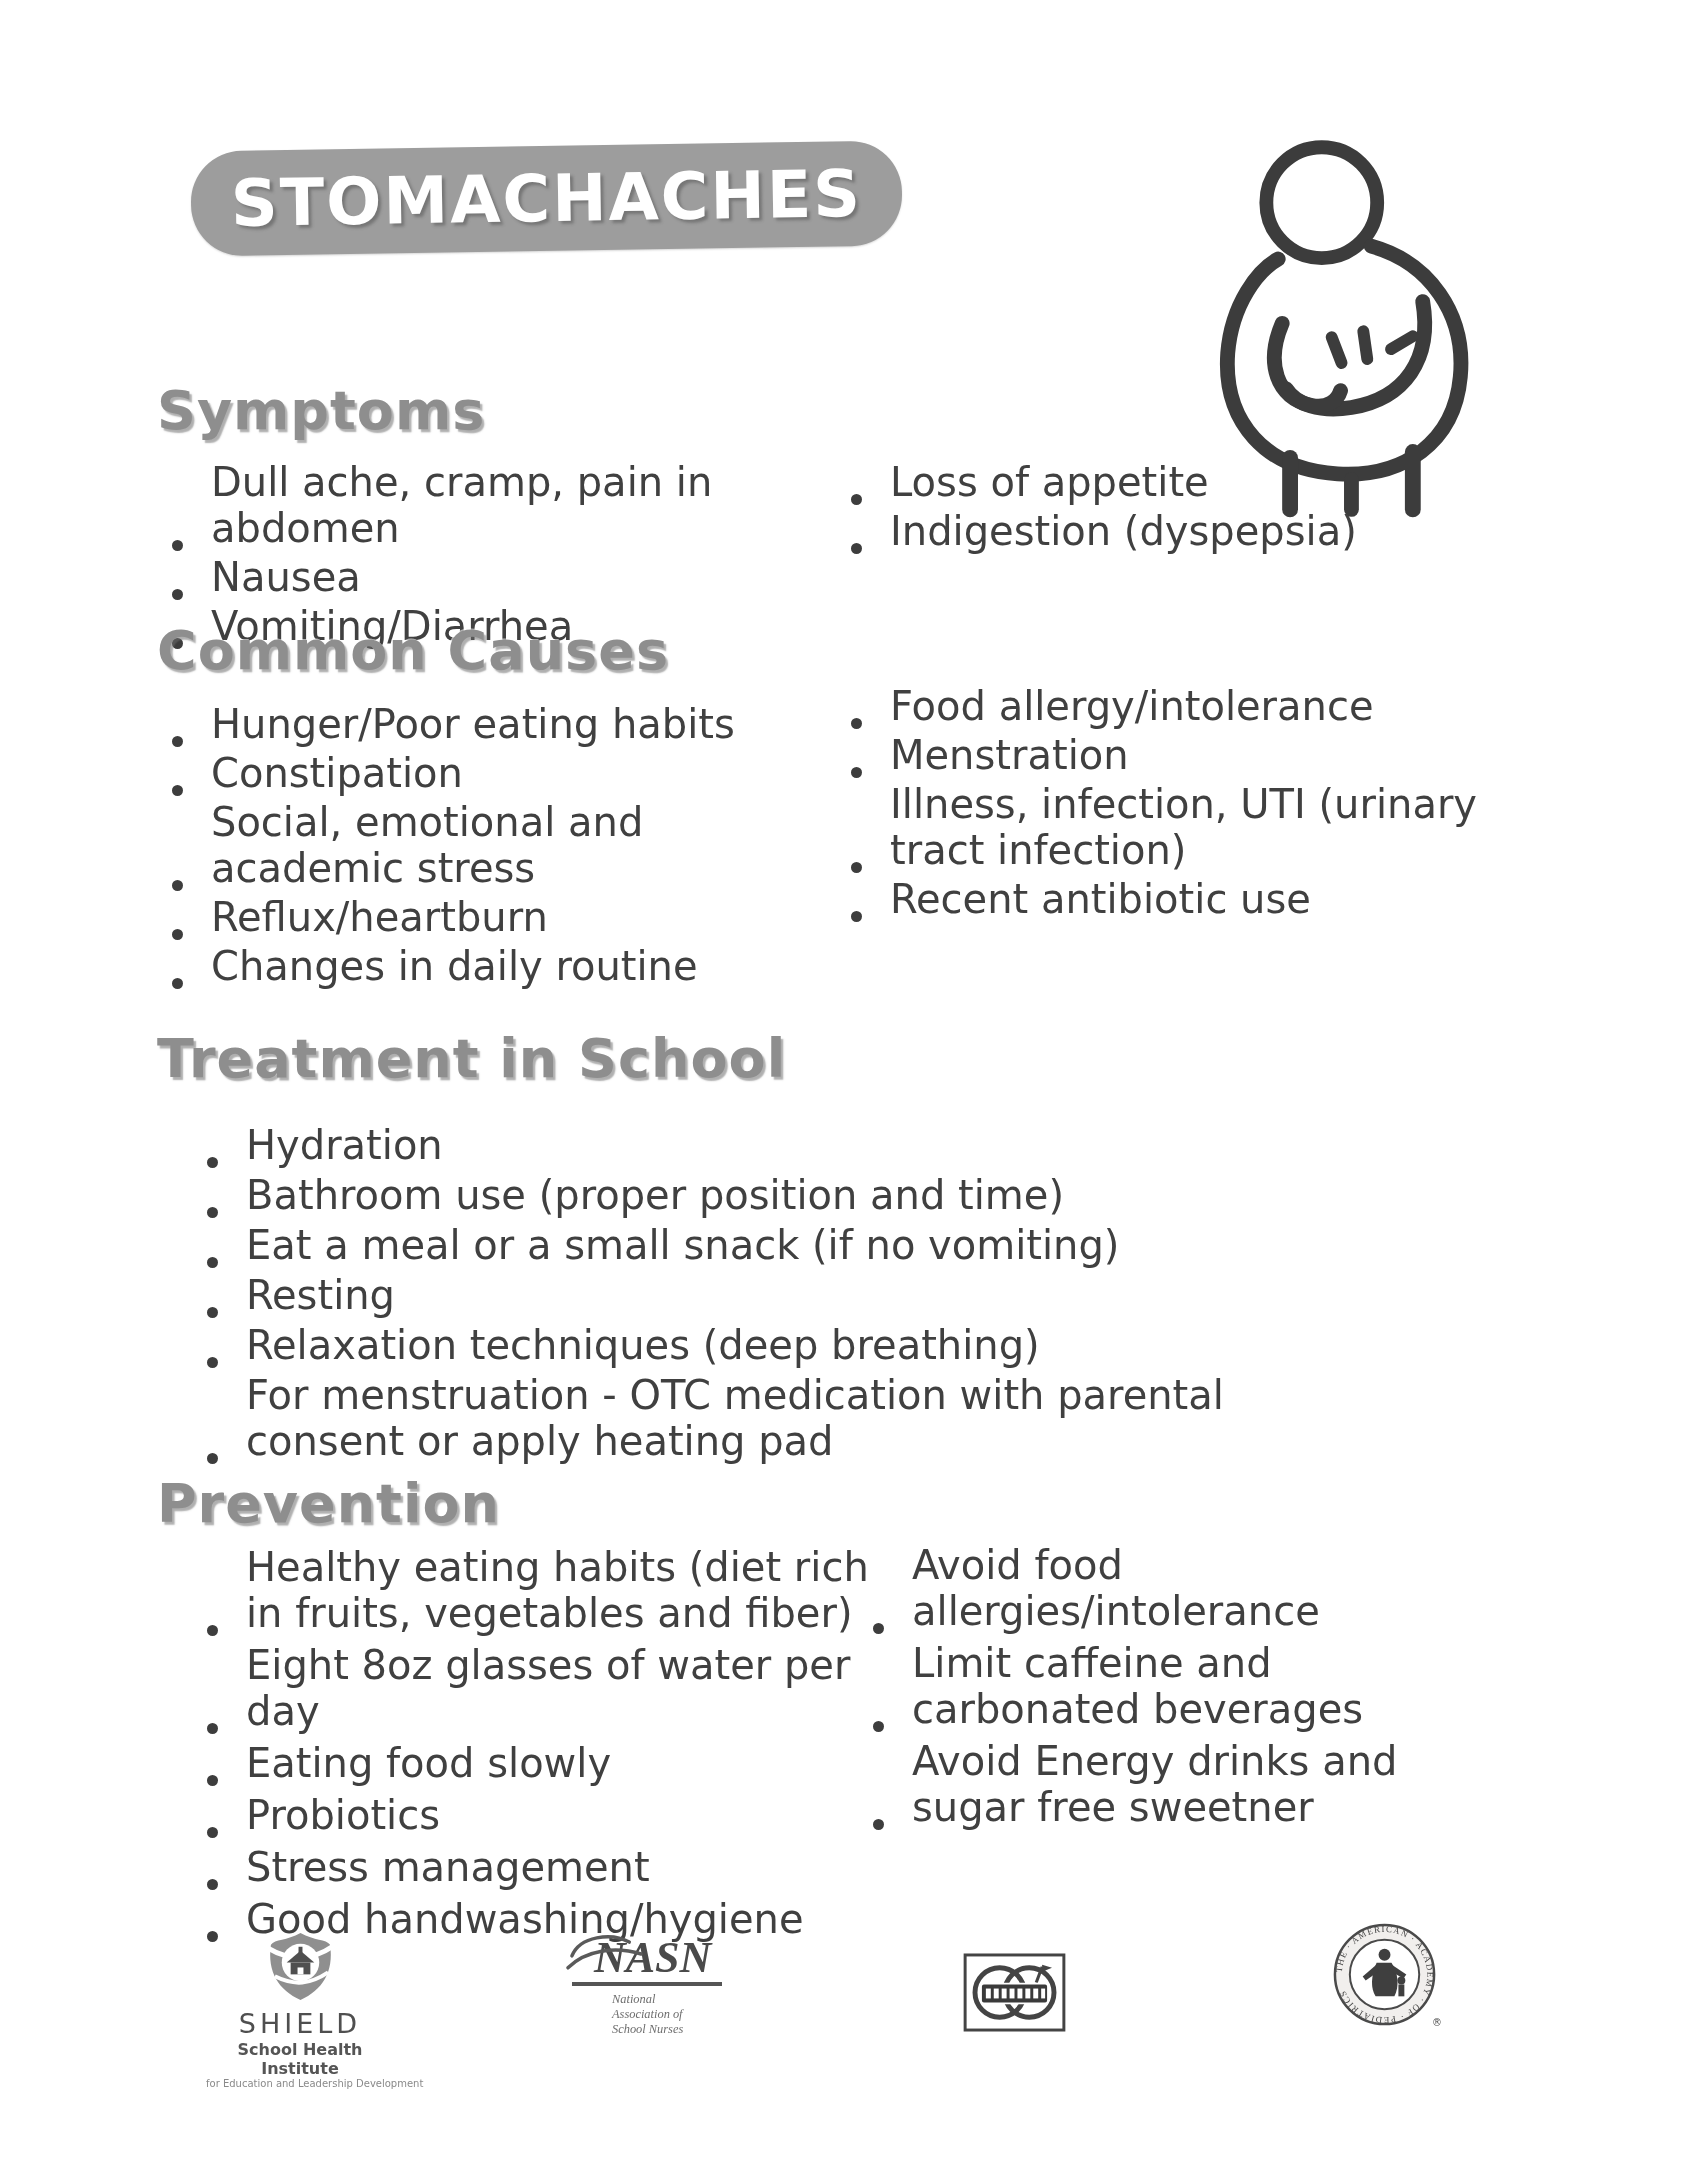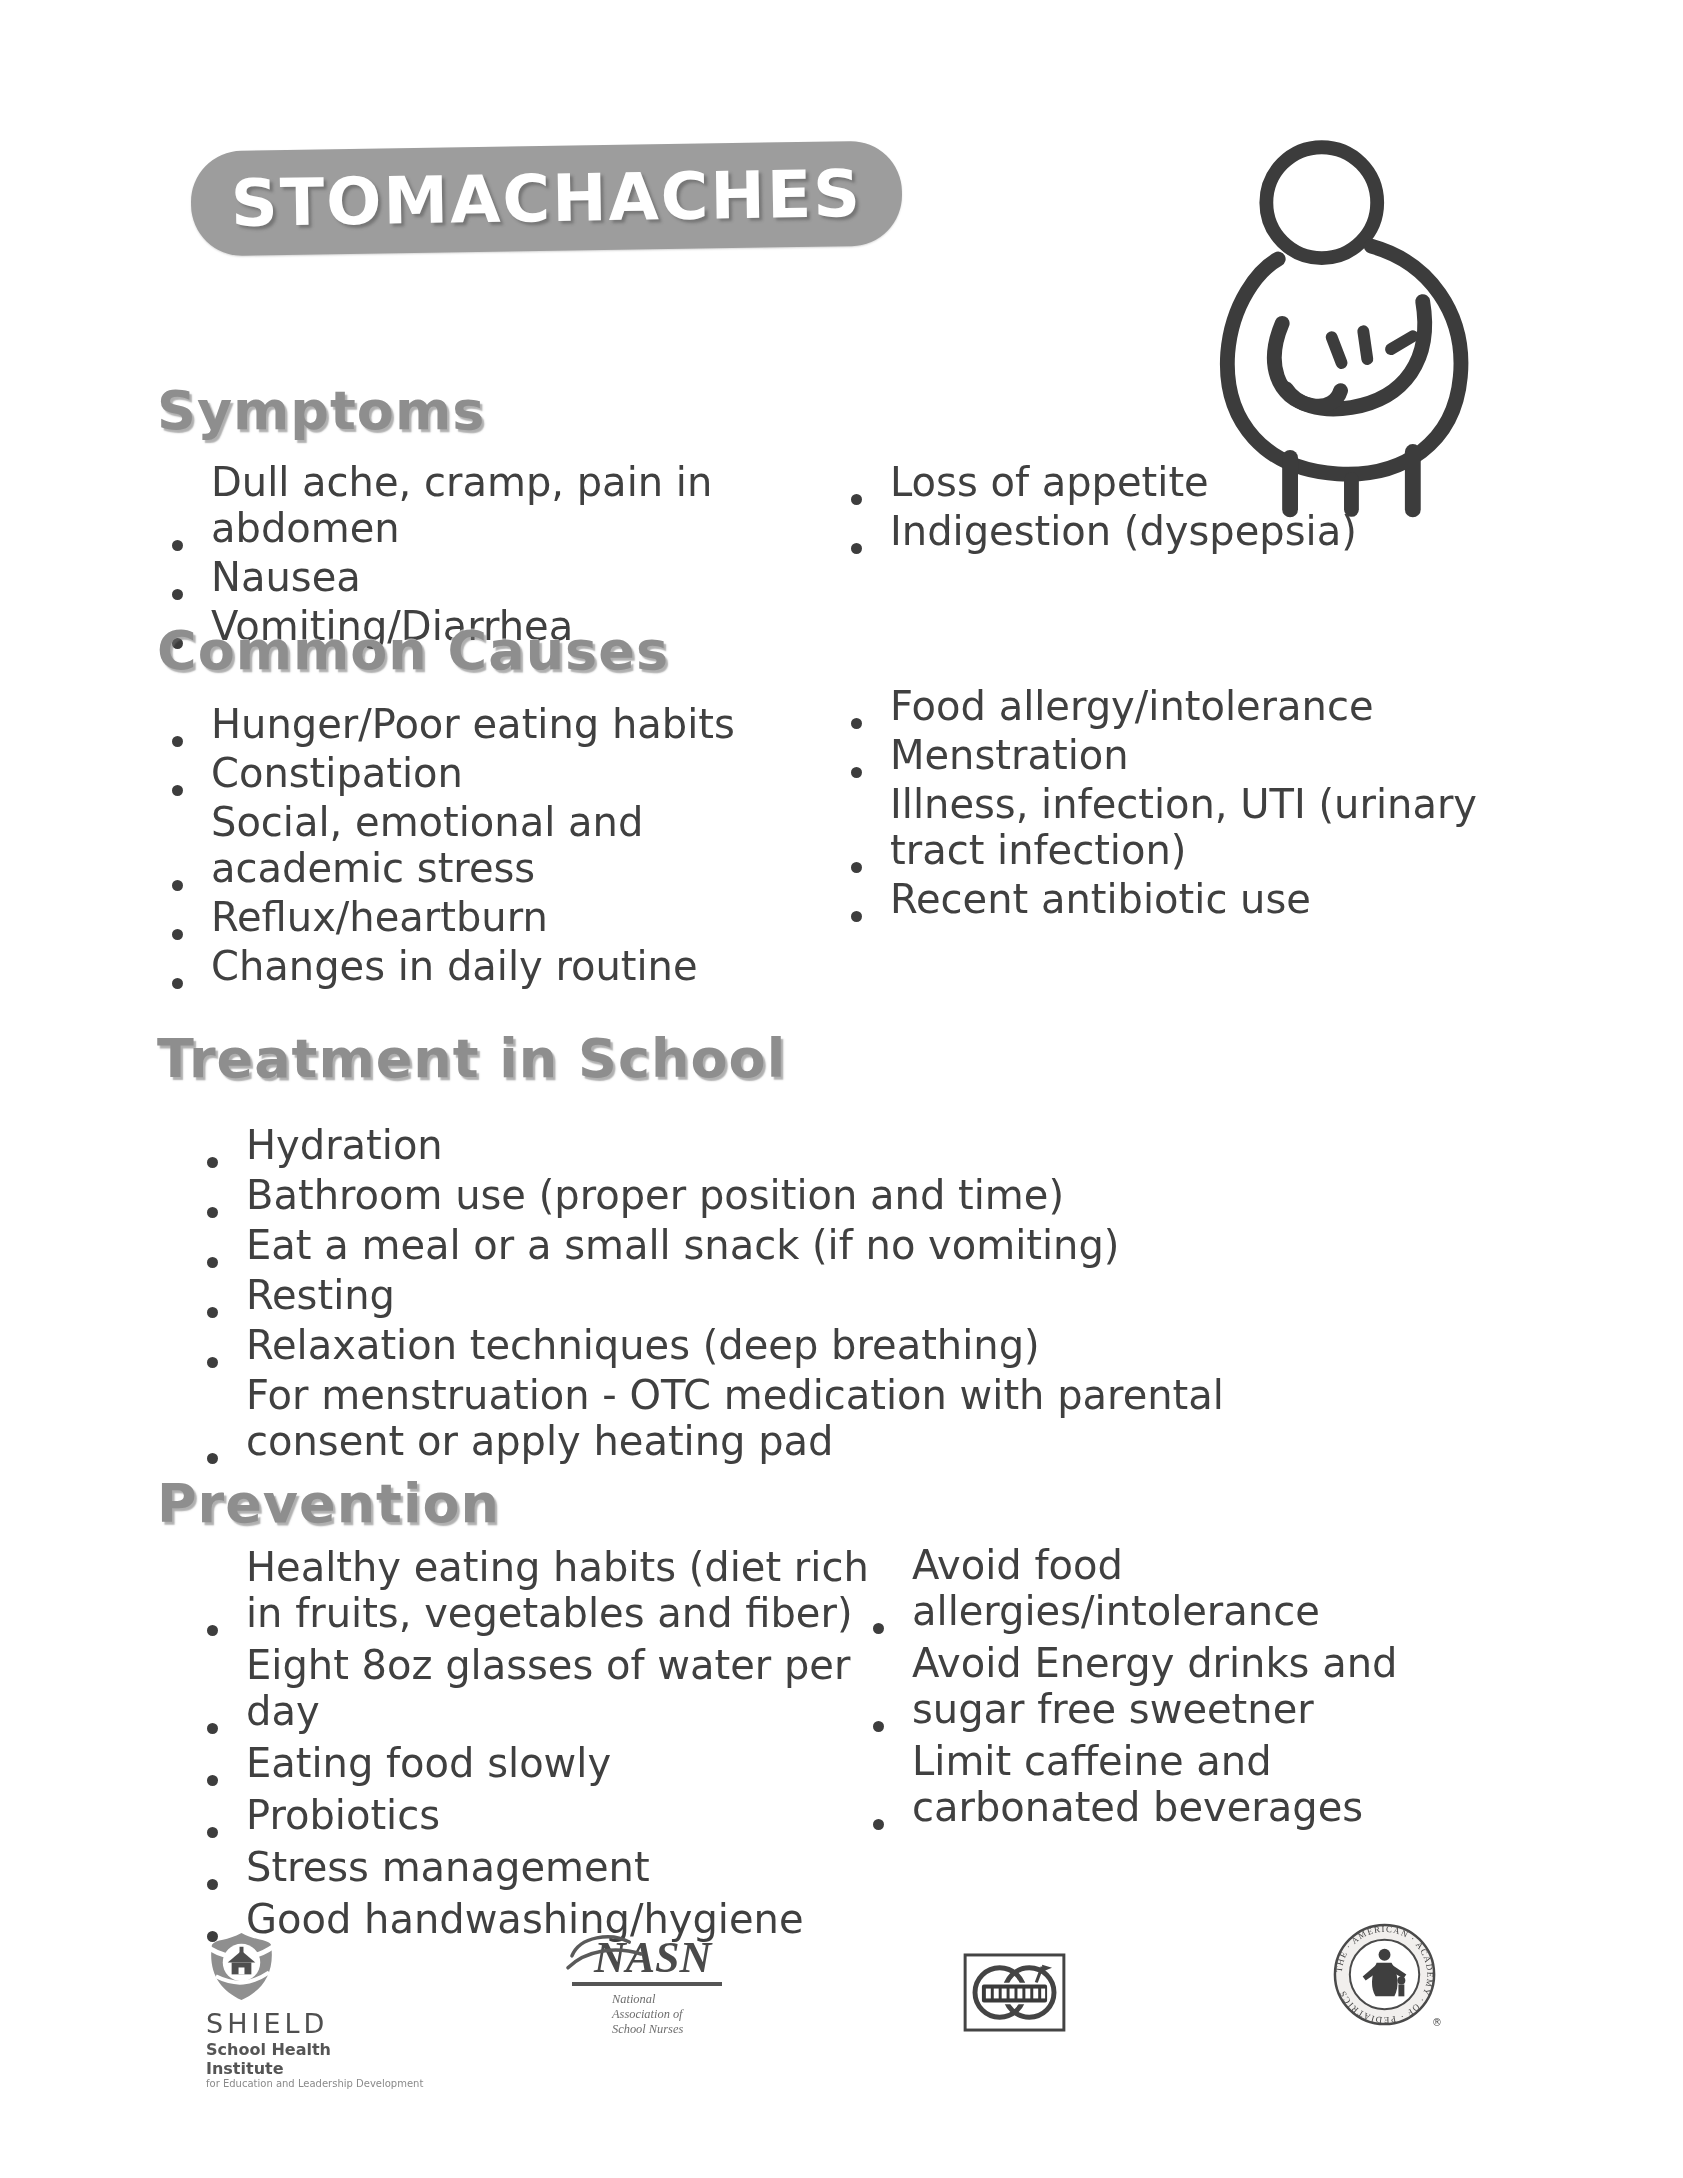--- a/index.html
+++ b/index.html
@@ -29,21 +29,21 @@
   
   .list{position:absolute;}
   .item{display:flex;align-items:flex-end;font-size:40px;line-height:46px;color:#404040;margin-bottom:3px;}
   .list.wide .item{margin-bottom:4px;}
   .list.loose .item{margin-bottom:6px;}
   .dot{flex:none;width:11px;height:11px;border-radius:50%;background:#3d3d3d;margin:18px 28px 0 4px;}
   .txt{flex:1;}
   
   .person{position:absolute;left:1203px;top:101px;width:287px;height:421px;}
   
-  .shield-block{position:absolute;left:206px;top:1929px;width:188px;text-align:left;color:#555;}
+  .shield-block{position:absolute;left:206px;top:1929px;width:188px;text-align:center;color:#555;}
   .shield-word{font-size:27px;letter-spacing:4px;color:#4f4f4f;margin-top:2px;}
   .shield-line1{font-size:16px;font-weight:bold;color:#555;margin-top:1px;}
   .shield-line2{font-size:10px;color:#8a8a8a;white-space:nowrap;}
   .nasn-block{position:absolute;left:572px;top:1936px;width:188px;}
   .nasn-swoosh{position:absolute;left:-8px;top:-8px;}
   .nasn-word{font-family:"Liberation Serif", serif;font-style:italic;font-weight:bold;font-size:44px;color:#4a4a4a;margin-left:22px;line-height:44px;}
   .nasn-rule{width:150px;border:0;border-top:4px solid #555;margin:2px 0 6px 0;}
   .nasn-lines{font-family:"Liberation Serif", serif;font-style:italic;font-size:12.4px;color:#6e6e6e;line-height:15px;margin-left:40px;}
   .bus-block{position:absolute;left:963px;top:1953px;width:103px;height:79px;}
   .aap-block{position:absolute;left:1329px;top:1919px;width:117px;height:117px;}
@@ -195,25 +195,25 @@
         <span class="txt">Good handwashing/hygiene</span>
       </div>
   </div>
   <div class="list loose" style="left:869px;top:1542px;width:609px;">
     <div class="item">
         <span class="dot"></span>
         <span class="txt">Avoid food allergies/intolerance</span>
       </div>
     <div class="item">
         <span class="dot"></span>
+        <span class="txt">Limit caffeine and carbonated beverages</span>
+      </div>
+    <div class="item">
+        <span class="dot"></span>
         <span class="txt">Avoid Energy drinks and sugar free sweetner</span>
-      </div>
-    <div class="item">
-        <span class="dot"></span>
-        <span class="txt">Limit caffeine and carbonated beverages</span>
       </div>
   </div>
 
   <div class="shield-block">
     <svg width="71" height="73" viewBox="0 0 72 74" aria-hidden="true">
       <path d="M36 4 C 50 12 62 10 66 16 C 70 44 58 62 36 72 C 14 62 2 44 6 16 C 10 10 22 12 36 4 Z" fill="#8f8f8f"></path>
       <path d="M4 20 C 24 32 48 32 68 18" stroke="#ffffff" stroke-width="5" fill="none"></path>
       <path d="M10 48 C 30 58 46 56 64 44" stroke="#ffffff" stroke-width="4" fill="none"></path>
       <circle cx="36" cy="34" r="19" fill="#ffffff"></circle>
       <rect x="34" y="18" width="4" height="8" fill="#4f4f4f"></rect>

